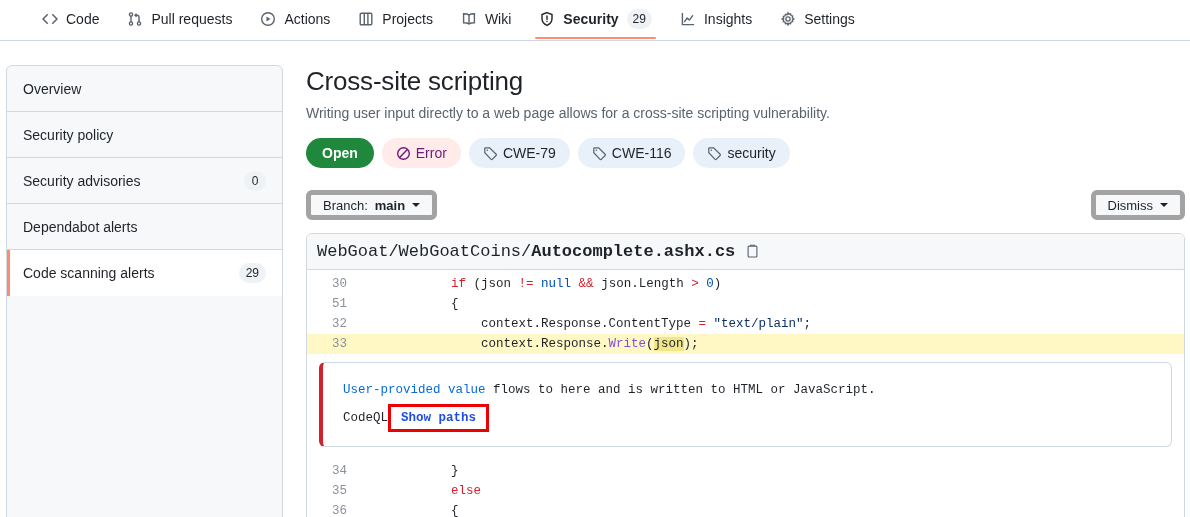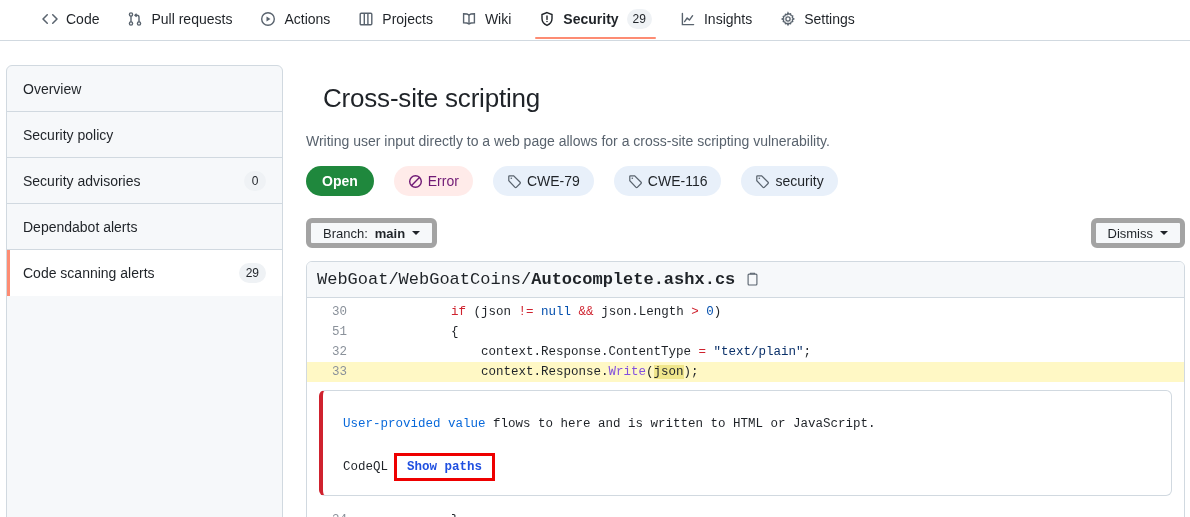--- a/index.html
+++ b/index.html
@@ -113,39 +113,39 @@
   }
 
   
   .content {
     flex: 1;
     margin-left: 23px;
     margin-right: 5px;
     min-width: 0;
   }
   h1.alert-title {
-    margin: 17px;
+    margin: 0;
     font-size: 26px;
     font-weight: normal;
     line-height: 1.25;
     letter-spacing: -0.2px;
     color: #1f2328;
   }
   .alert-desc {
     margin: 6px 0 0 0;
     font-size: 14px;
     color: #59636e;
     line-height: 1.4;
   }
 
   
   .badges {
     display: flex;
     align-items: flex-start;
-    gap: 20px;
+    gap: 8px;
     margin-top: 15px;
   }
   .badge {
     display: inline-flex;
     align-items: center;
     gap: 5px;
     height: 30px;
     padding: 0 14px;
     border-radius: 20px;
     font-size: 14px;
@@ -242,34 +242,33 @@
   .code-body { padding: 4px 0; }
 
   
   .annotation-wrap { padding: 4px 12px 10px 12px; }
   .annotation {
     position: relative;
     border: 1px solid #d1d9e0;
     border-left: 4px solid #cf222e;
     border-radius: 6px;
     background: #ffffff;
-    padding: 24px 16px 14px 20px;
+    padding: 18px 16px 14px 20px;
   }
   .anno-text {
     font-family: "Liberation Mono", monospace;
     font-size: 12.5px;
     line-height: 18px;
     color: #1f2328;
   }
   .anno-link { color: #0969da; }
   .anno-row {
     display: flex;
     align-items: center;
-    gap: 6px;
-    margin-top: 20px;
+    margin-top: 5px;
     font-family: "Liberation Mono", monospace;
     font-size: 12.5px;
     color: #1f2328;
   }
   .show-paths-box {
     border: 3px solid #ee0000;
     padding: 4px 10px;
     display: inline-flex;
     align-items: center;
   }

